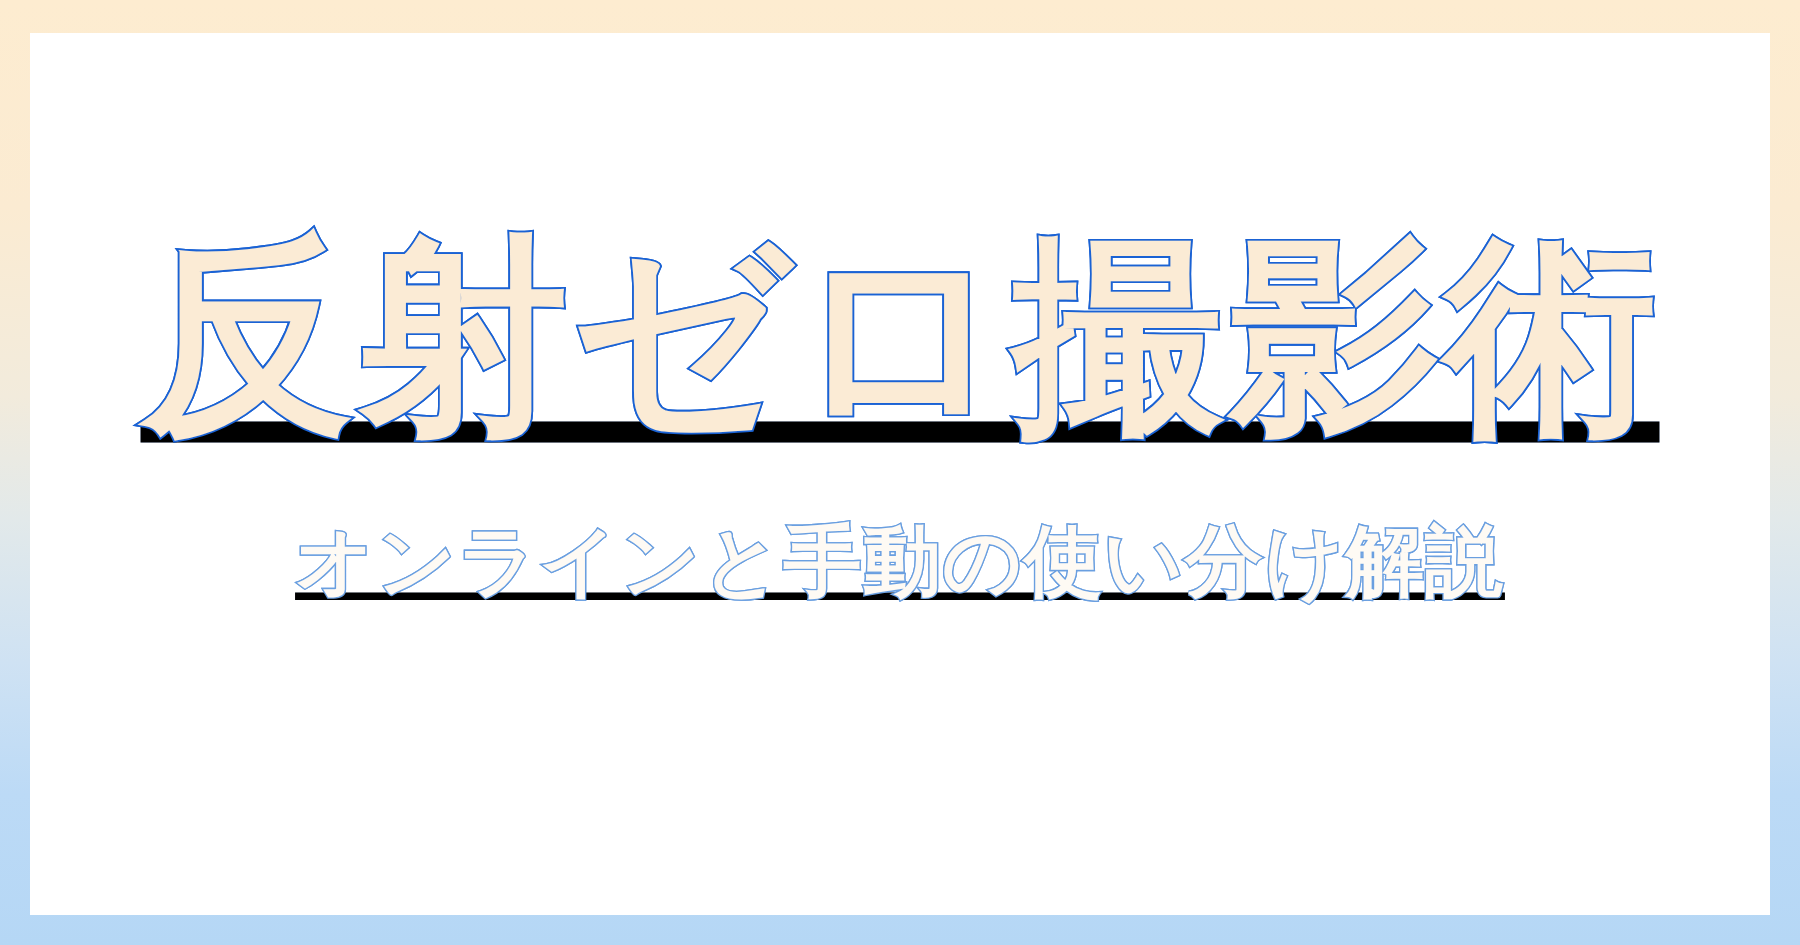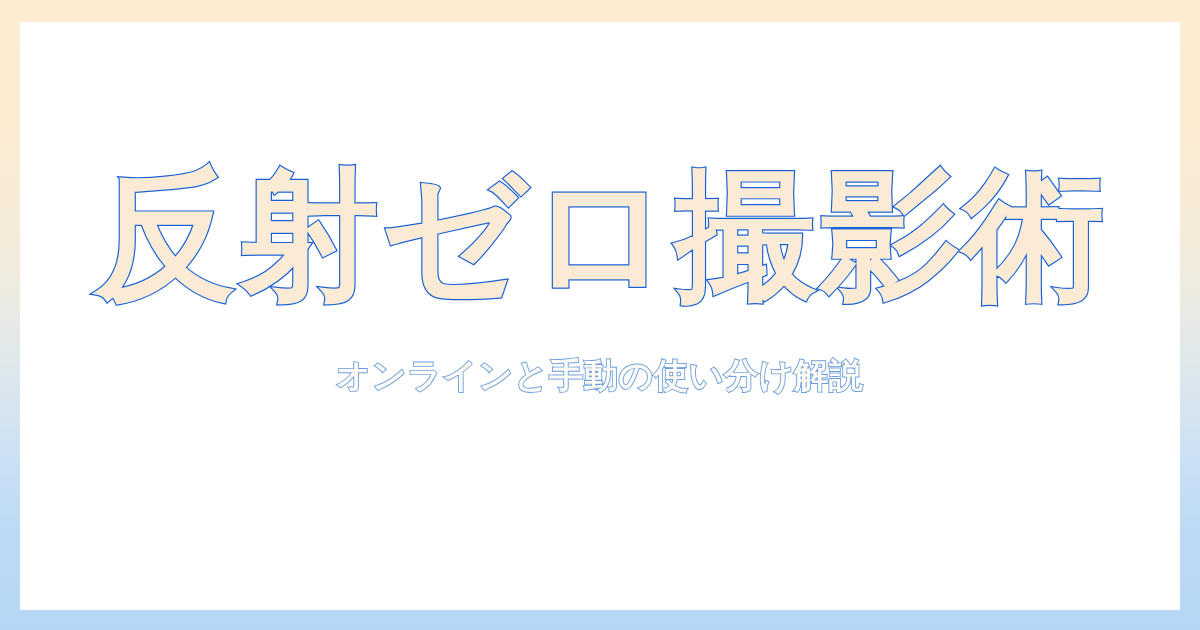--- a/index.html
+++ b/index.html
@@ -43,20 +43,21 @@
   .content {
     position: absolute;
     left: 0;
     top: 0;
     width: 1160px;
     height: 452px;
     display: flex;
     flex-direction: column;
     align-items: center;
     justify-content: center;
+    text-decoration: underline;
   }
 
   
   .title {
     font-family: "DejaVu Sans", "Liberation Sans", sans-serif;
     font-size: 142px;
     font-weight: 700;
     line-height: 1.06;
     letter-spacing: 0.012em;
     white-space: nowrap;
@@ -66,21 +67,21 @@
     text-shadow:
        0 0 1px rgba(26,98,212,0.35);
     margin: 0;
     position: relative;
     top: 6px;
   }
 
   
   .subtitle {
     font-family: "DejaVu Sans", "Liberation Sans", sans-serif;
-    font-size: 34px;
+    font-size: 52px;
     font-weight: 700;
     line-height: 1.1;
     letter-spacing: 0.02em;
     white-space: nowrap;
     color: #FEFAF4;
     -webkit-text-stroke: 1.8px #6A9FE0;
     paint-order: stroke fill;
     margin: 0;
     position: relative;
     top: 52px;

